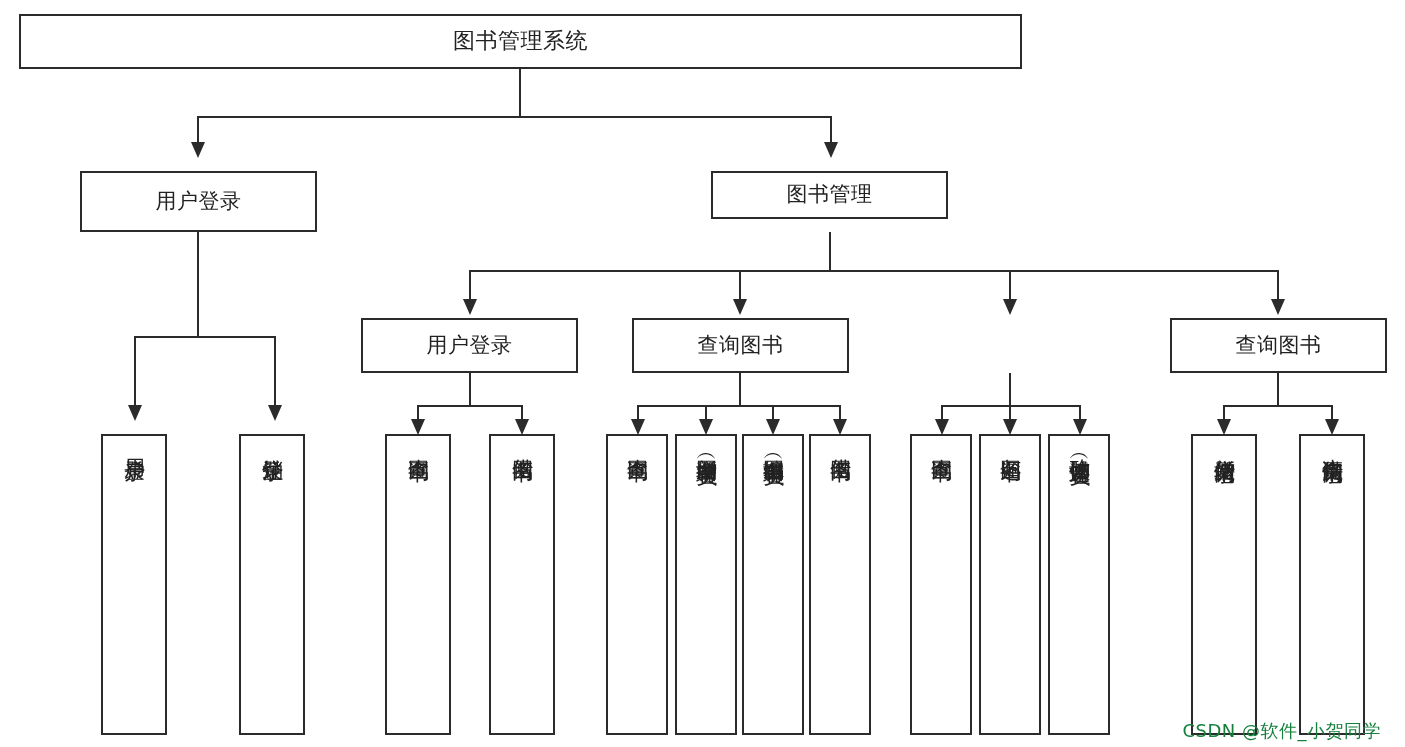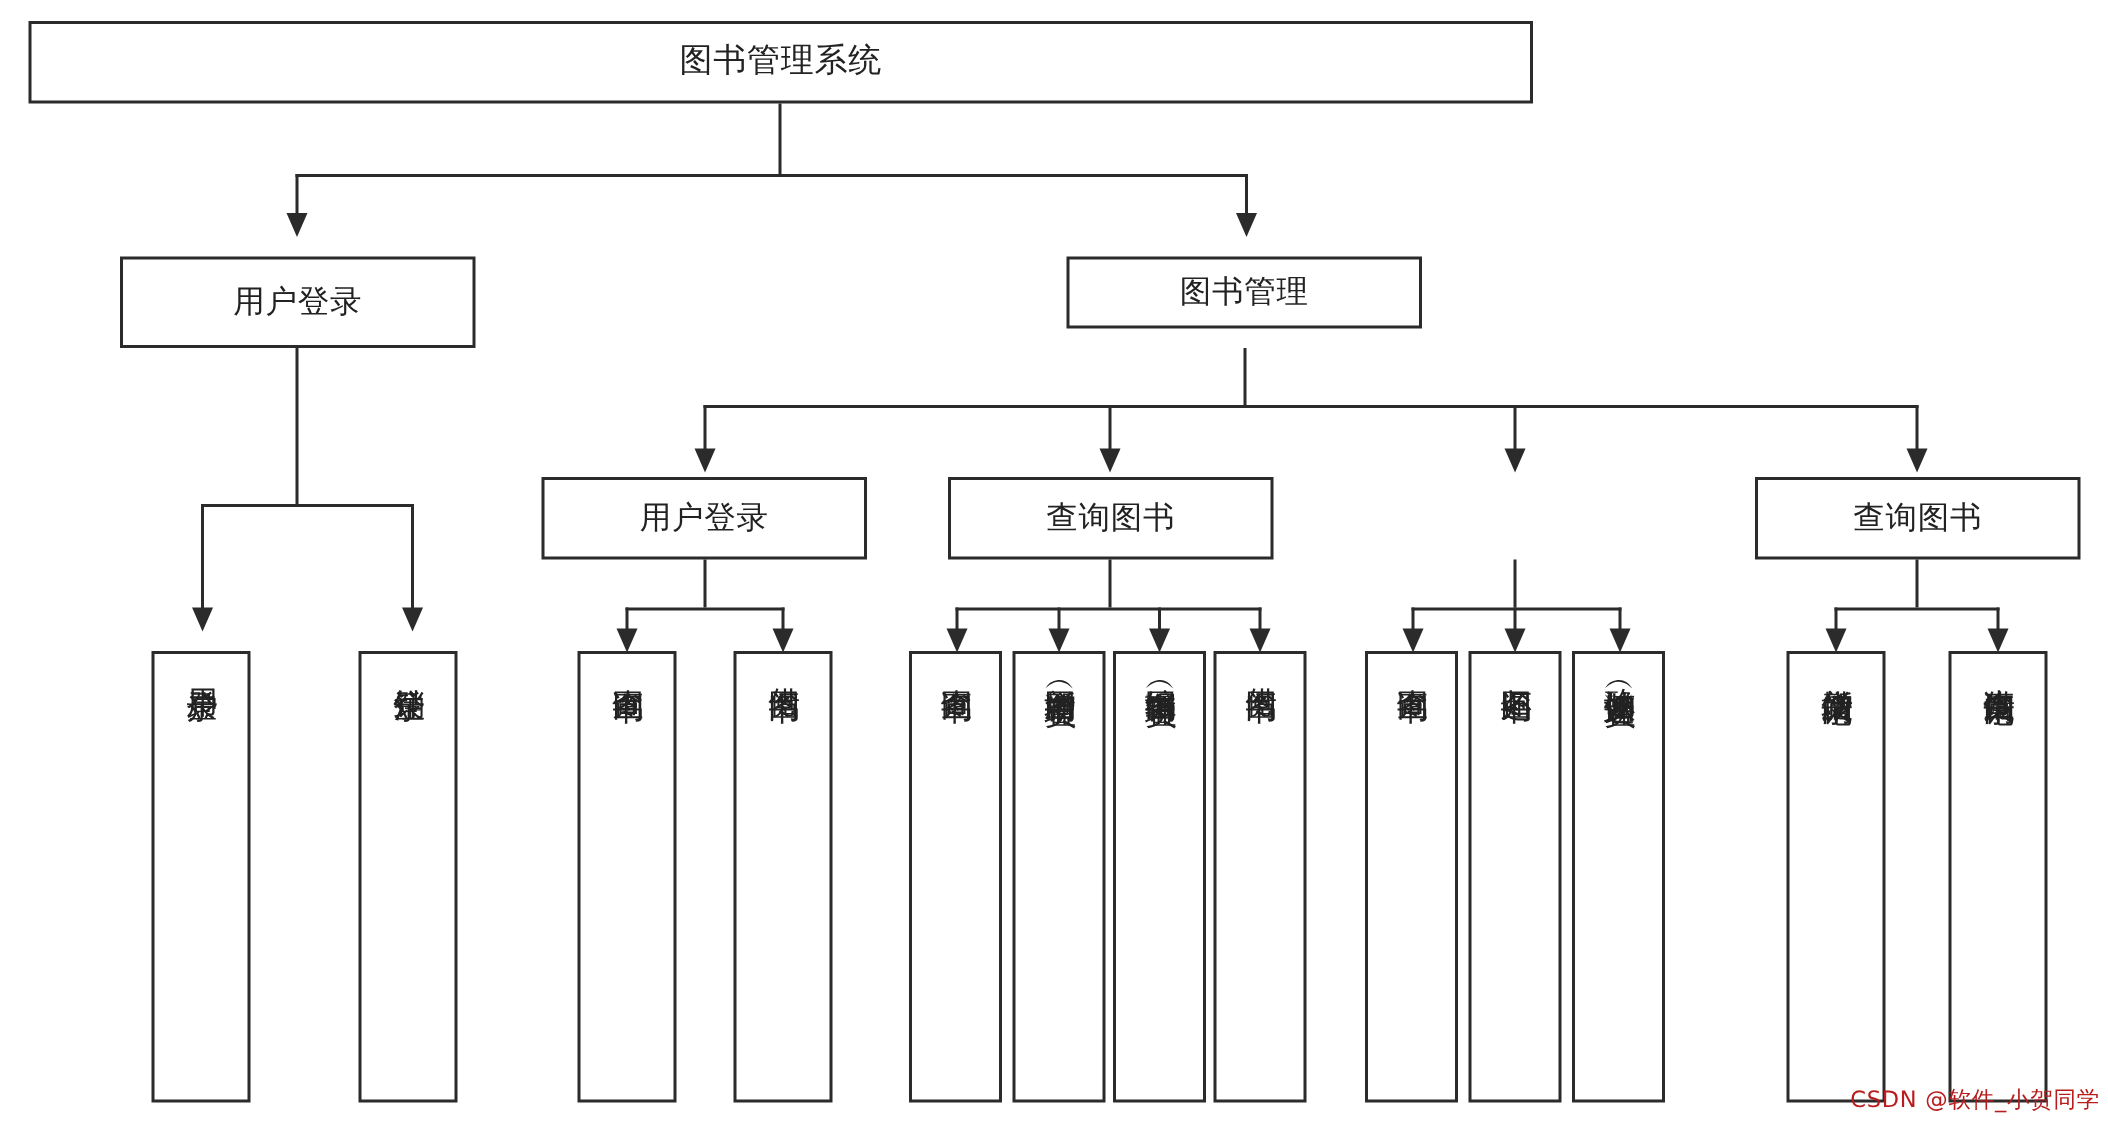--- a/index.html
+++ b/index.html
@@ -58,24 +58,24 @@
   .arrow{
     position:absolute;
     width:0;height:0;
     border-left:7px solid transparent;
     border-right:7px solid transparent;
     border-top:16px solid #2b2b2b;
   }
   
   #watermark{
     position:absolute;
-    right:5px;
+    right:24px;
     bottom:4px;
-    font-size:15px;
-    color:#b91c1c;
+    font-size:18px;
+    color:#15803d;
     letter-spacing:0.5px;
     white-space:nowrap;
     pointer-events:none;
   }
 </style>
 </head>
 <body>
 
 <div id="canvas">
 

